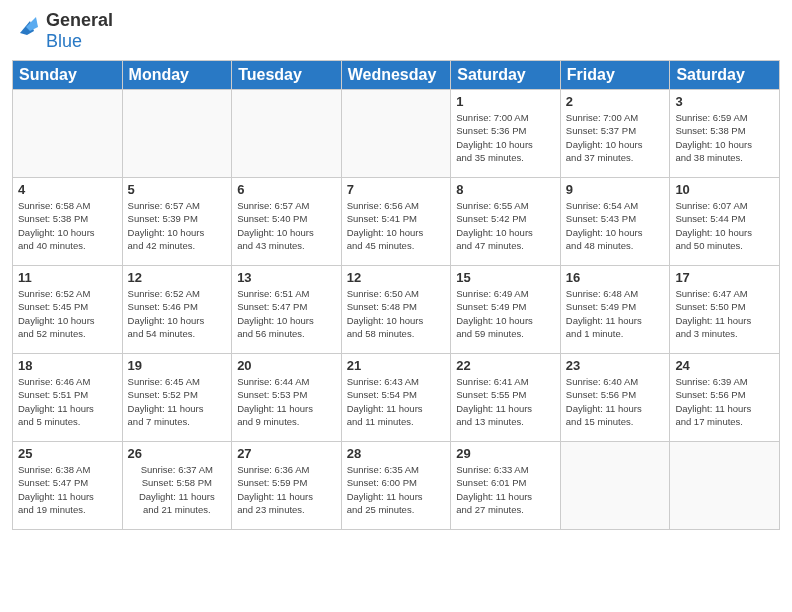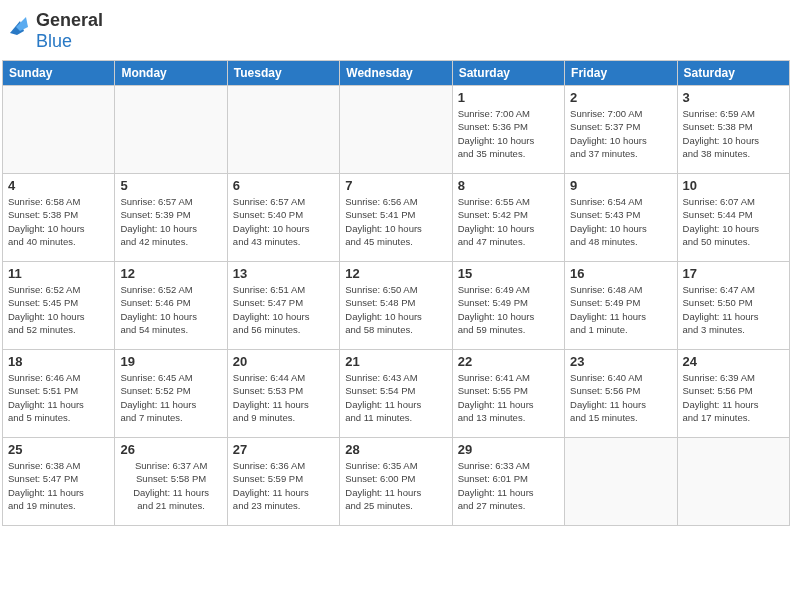--- a/index.html
+++ b/index.html
@@ -6,21 +6,21 @@
     body {
       font-family: Arial, sans-serif;
       background: #fff;
       width: 792px;
       height: 612px;
       overflow: hidden;
     }
     .page {
       width: 792px;
       height: 612px;
-      padding: 10px 2px;
+      padding: 10px 12px;
     }
     .header-area {
       display: flex;
       justify-content: space-between;
       align-items: flex-start;
       margin-bottom: 8px;
     }
     .logo-wrapper {
       display: flex;
       align-items: center;
@@ -41,21 +41,21 @@
     .calendar {
       width: 100%;
       border-collapse: collapse;
       table-layout: fixed;
     }
     .calendar th {
       background-color: #2979c5;
       color: white;
       text-align: left;
       padding: 5px 6px;
-      font-size: 12px;
+      font-size: 16px;
       font-weight: bold;
       border: 1px solid #ccc;
     }
     .calendar td {
       border: 1px solid #ccc;
       vertical-align: top;
       padding: 4px 5px;
       height: 90px;
       font-size: 10px;
       color: #333;

